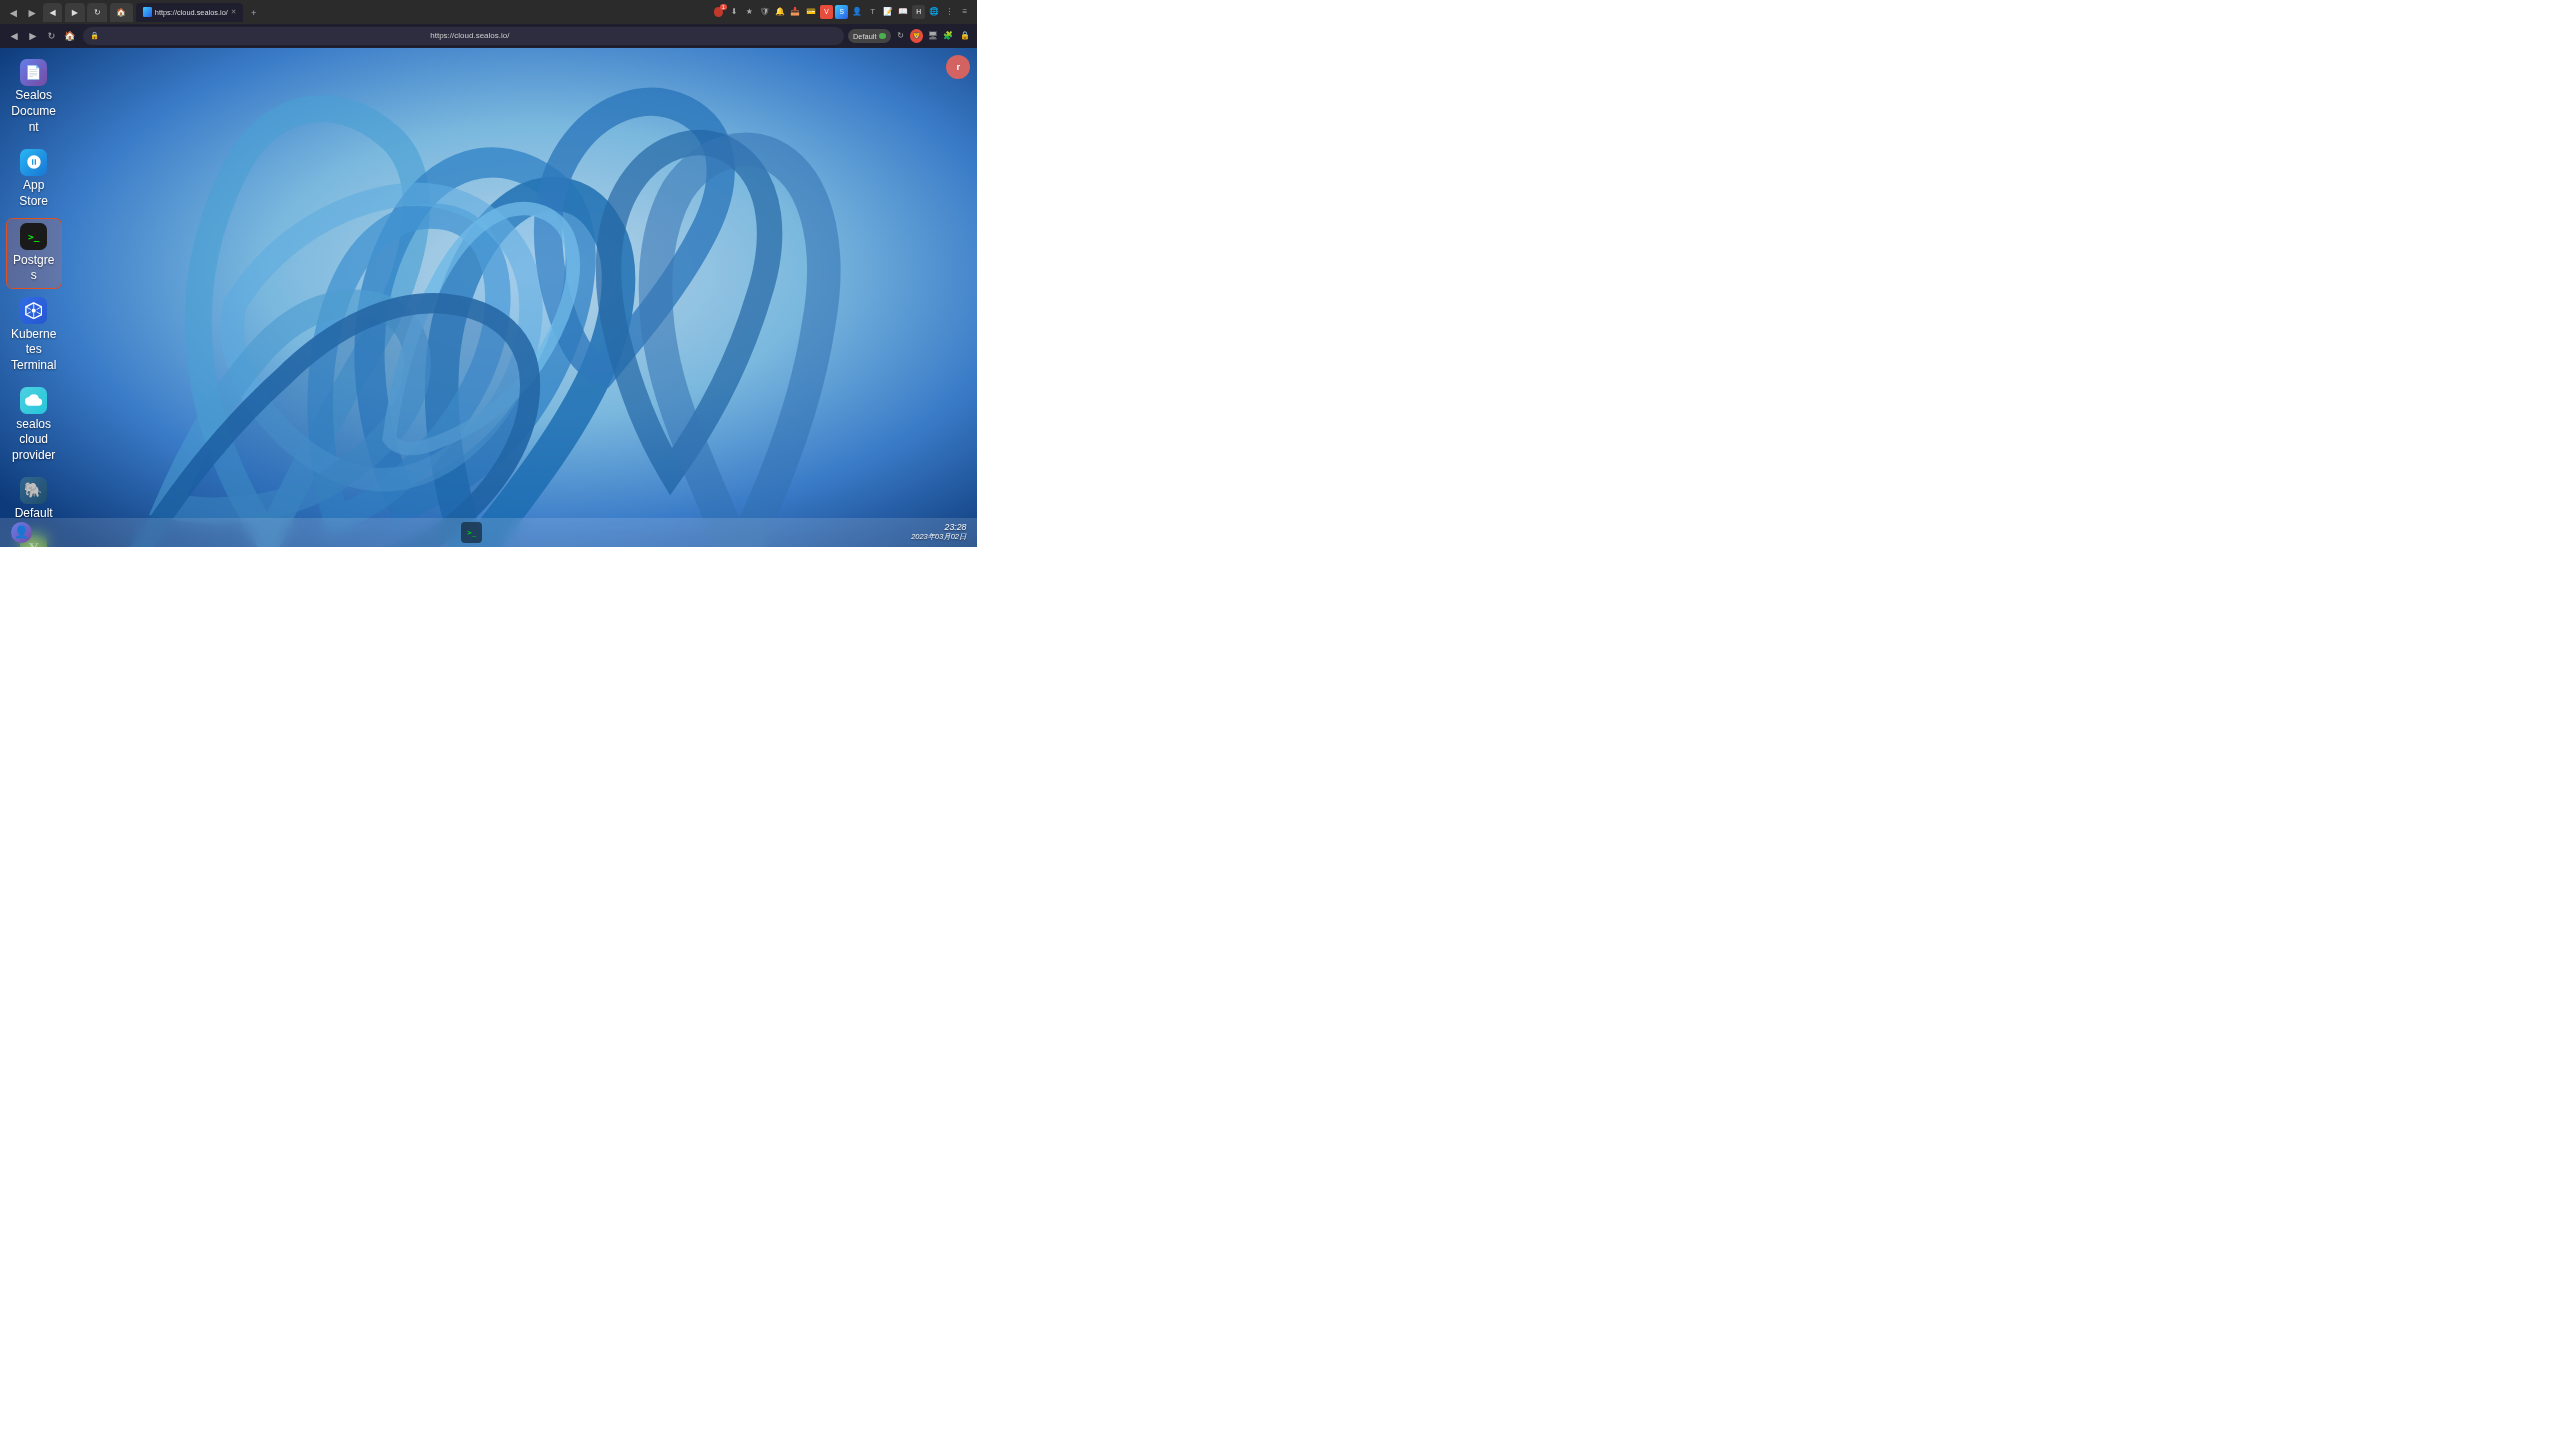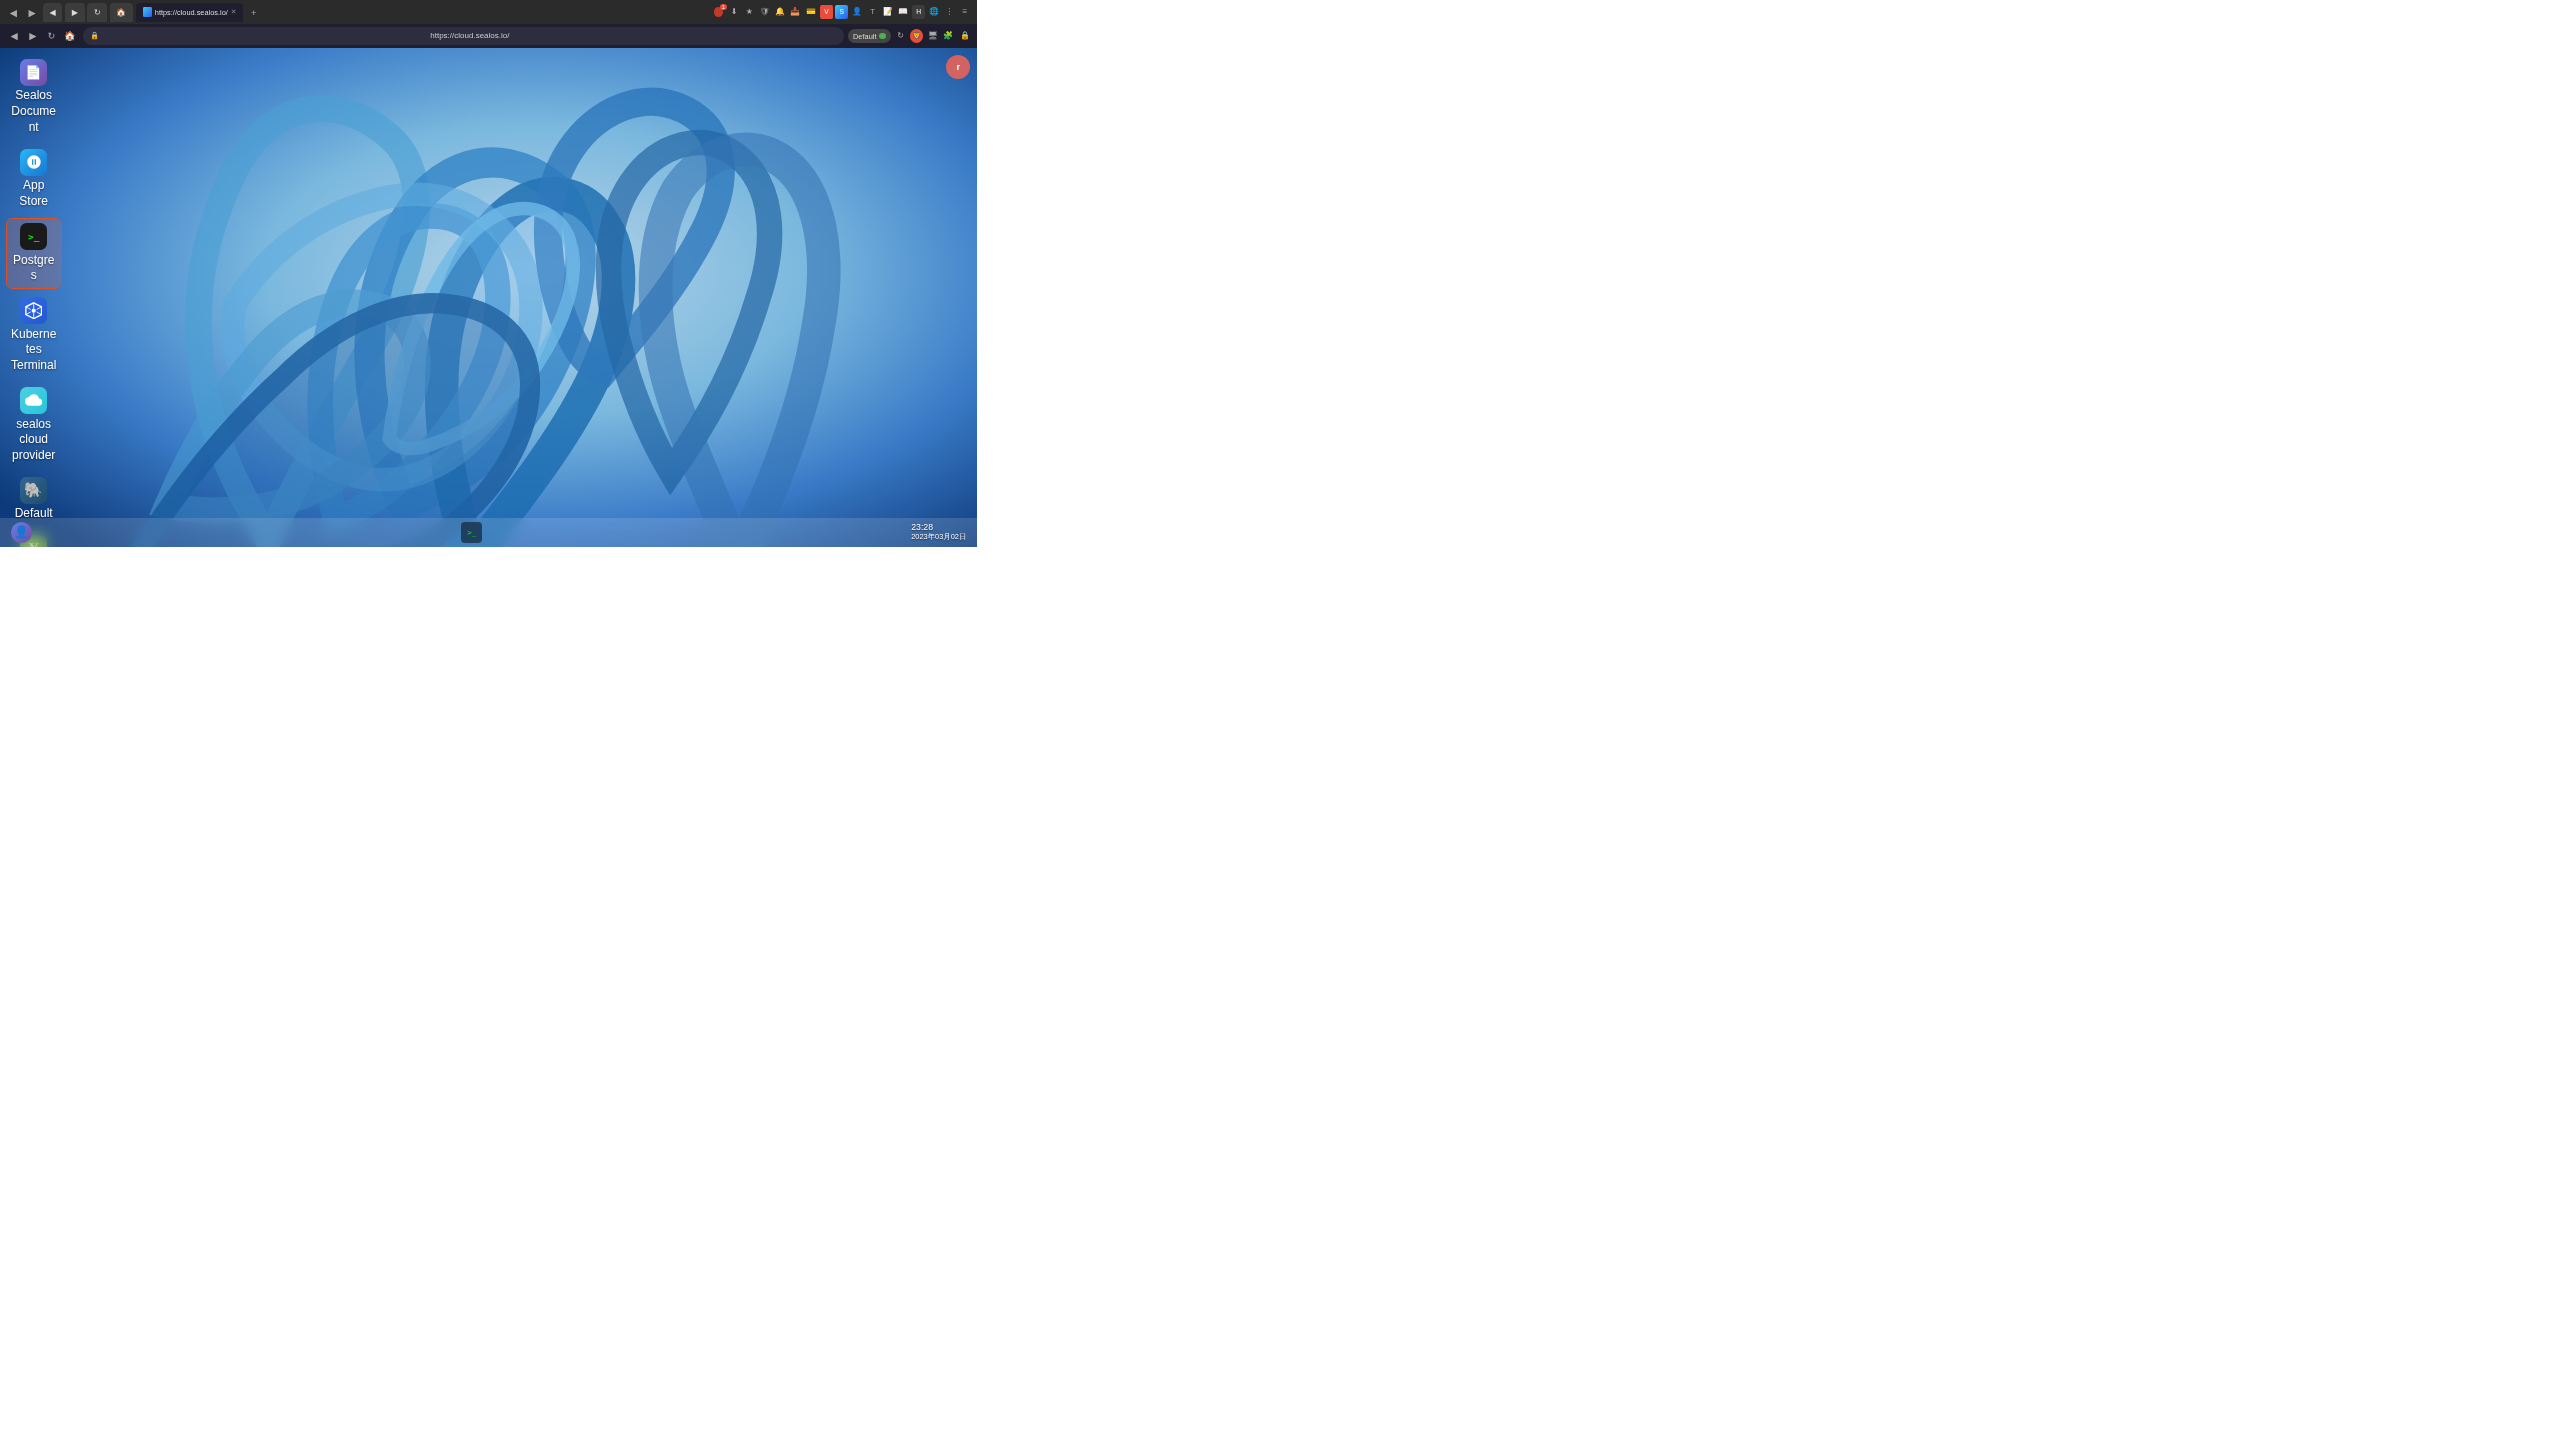--- a/index.html
+++ b/index.html
@@ -253,23 +253,24 @@
       cursor: pointer;
     }
 
     .taskbar-right {
       display: flex;
       align-items: center;
       gap: 2.7px;
     }
 
     .clock {
-      text-align: left;
+      text-align: right;
       color: white;
       text-shadow: 0 0.7px 1.3px rgba(0,0,0,0.5);
+      font-style: italic;
     }
 
     .clock-time {
       font-size: 8.7px;
       font-weight: 500;
     }
 
     .clock-date {
       font-size: 7.4px;
     }

